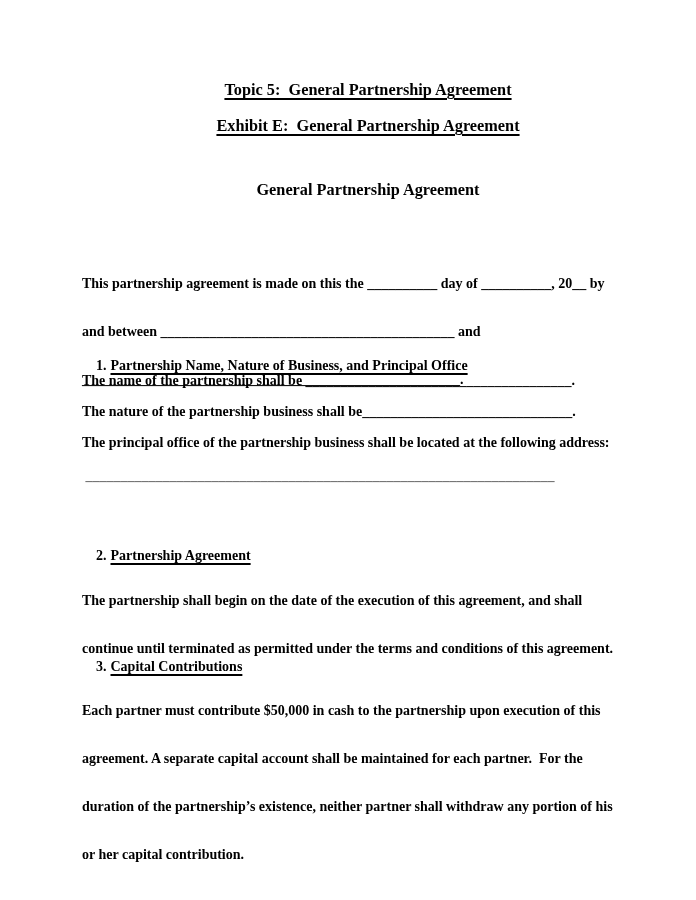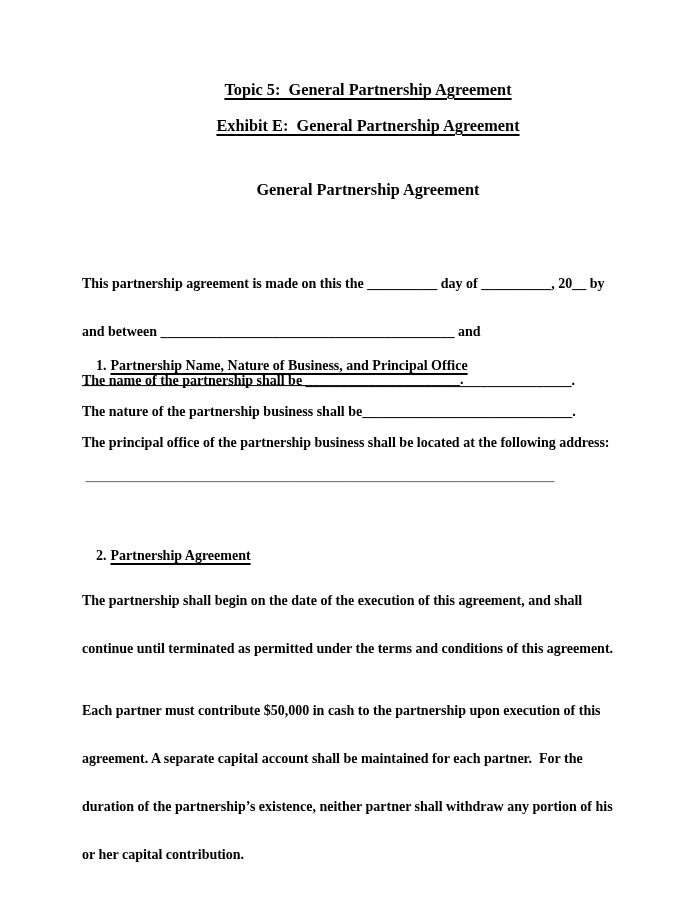--- a/index.html
+++ b/index.html
@@ -62,20 +62,23 @@
 
   <div class="blk body-left" style="top:532px">
     <span class="sec-num">2.</span><span class="u">Partnership Agreement</span>
   </div>
 
   <div class="blk body-left" style="top:561px">
     <div class="line">The partnership shall begin on the date of the execution of this agreement, and shall</div>
     <div class="line">continue until terminated as permitted under the terms and conditions of this agreement.</div>
   </div>
 
+  <div class="blk body-left" style="top:643px">
+    <span class="sec-num">3.</span><span class="u">Capital Contributions</span>
+  </div>
 
   <div class="blk body-left" style="top:671px">
     <div class="line">Each partner must contribute $50,000 in cash to the partnership upon execution of this</div>
     <div class="line">agreement. A separate capital account shall be maintained for each partner.  For the</div>
     <div class="line">duration of the partnership’s existence, neither partner shall withdraw any portion of his</div>
     <div class="line">or her capital contribution.</div>
   </div>
 
 </div>
 

